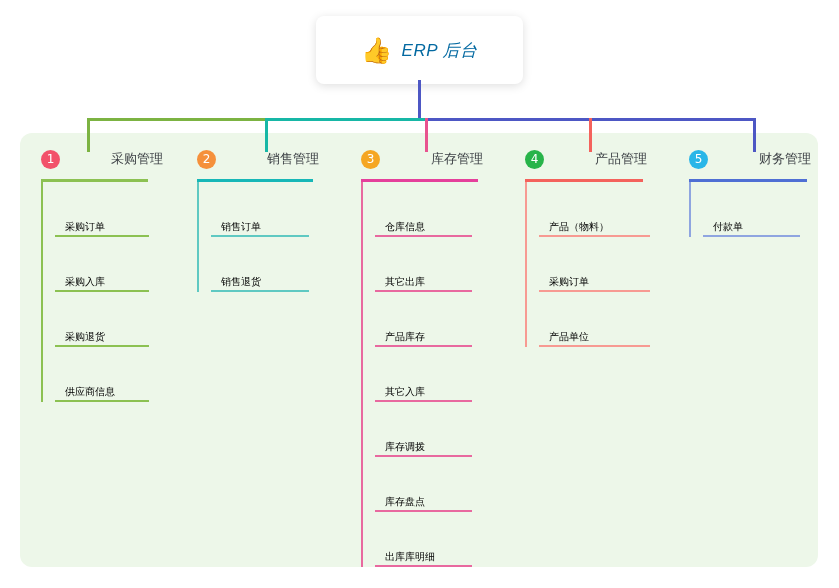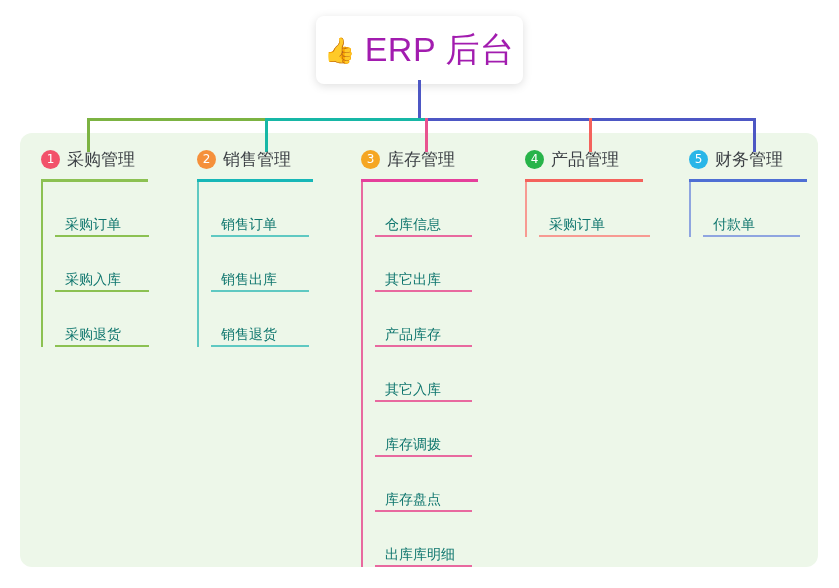--- a/index.html
+++ b/index.html
@@ -32,24 +32,25 @@
     display: flex;
     align-items: center;
     justify-content: center;
     gap: 9px;
   }
   .title-emoji {
     font-size: 25px;
     line-height: 1;
   }
   .title-text {
-    font-size: 34px;
-    color: #a21caf;
+    font-size: 17px;
+    color: #0369a1;
     letter-spacing: 0.5px;
     white-space: nowrap;
+    font-style: italic;
   }
 
   
   .panel {
     position: absolute;
     left: 20px;
     top: 133px;
     width: 798px;
     height: 434px;
     background: #edf7e9;
@@ -112,22 +113,23 @@
     height: 19px;
     border-radius: 50%;
     color: #ffffff;
     font-size: 12px;
     line-height: 19px;
     text-align: center;
     flex: none;
     font-family: "DejaVu Sans", sans-serif;
   }
   .col-title {
-    font-size: 17px;
+    font-size: 13px;
     color: #3b3f44;
+    margin-left: 44px;
   }
   .col-rule {
     height: 3px;
     margin-top: 7px;
   }
   .col-1 .col-rule { width: 107px; }
   .col-2 .col-rule { width: 116px; }
   .col-3 .col-rule { width: 117px; }
   .col-4 .col-rule { width: 118px; }
   .col-5 .col-rule { width: 118px; }
@@ -147,22 +149,22 @@
   }
   .leaf {
     position: relative;
     height: 55px;
     box-sizing: border-box;
     display: flex;
     align-items: flex-end;
     padding-bottom: 3px;
   }
   .leaf-text {
-    font-size: 14px;
-    color: #0f766e;
+    font-size: 10px;
+    color: #000000;
     padding-left: 10px;
     white-space: nowrap;
   }
   .leaf-rule {
     position: absolute;
     left: 0;
     bottom: 0;
     height: 2px;
   }
   .col-1 .leaf-rule { width: 94px; }
@@ -207,40 +209,40 @@
         <span class="leaf-rule" style="background: rgb(140, 193, 82);"></span>
       </div>
       <div class="leaf">
         <span class="leaf-text">采购入库</span>
         <span class="leaf-rule" style="background: rgb(140, 193, 82);"></span>
       </div>
       <div class="leaf">
         <span class="leaf-text">采购退货</span>
         <span class="leaf-rule" style="background: rgb(140, 193, 82);"></span>
       </div>
+      <div class="leaf">
+        <span class="leaf-text">供应商信息</span>
+        <span class="leaf-rule" style="background: rgb(140, 193, 82);"></span>
+      </div>
     </div>
   </div>
 
   <div class="column col-2">
     <div class="col-header">
       <span class="badge" style="background: rgb(245, 144, 59);">2</span>
       <span class="col-title">销售管理</span>
     </div>
     <div class="col-rule" style="background: rgb(23, 183, 183);"></div>
     <div class="branch">
       <div class="spine" style="background: rgb(95, 201, 194);"></div>
       <div class="leaf">
         <span class="leaf-text">销售订单</span>
         <span class="leaf-rule" style="background: rgb(95, 201, 194);"></span>
       </div>
       <div class="leaf">
-        <span class="leaf-text">销售出库</span>
-        <span class="leaf-rule" style="background: rgb(95, 201, 194);"></span>
-      </div>
-      <div class="leaf">
         <span class="leaf-text">销售退货</span>
         <span class="leaf-rule" style="background: rgb(95, 201, 194);"></span>
       </div>
     </div>
   </div>
 
   <div class="column col-3">
     <div class="col-header">
       <span class="badge" style="background: rgb(245, 166, 35);">3</span>
       <span class="col-title">库存管理</span>
@@ -281,23 +283,31 @@
 
   <div class="column col-4">
     <div class="col-header">
       <span class="badge" style="background: rgb(40, 180, 74);">4</span>
       <span class="col-title">产品管理</span>
     </div>
     <div class="col-rule" style="background: rgb(244, 98, 92);"></div>
     <div class="branch">
       <div class="spine" style="background: rgb(247, 154, 146);"></div>
       <div class="leaf">
+        <span class="leaf-text">产品（物料）</span>
+        <span class="leaf-rule" style="background: rgb(247, 154, 146);"></span>
+      </div>
+      <div class="leaf">
         <span class="leaf-text">采购订单</span>
         <span class="leaf-rule" style="background: rgb(247, 154, 146);"></span>
       </div>
+      <div class="leaf">
+        <span class="leaf-text">产品单位</span>
+        <span class="leaf-rule" style="background: rgb(247, 154, 146);"></span>
+      </div>
     </div>
   </div>
 
   <div class="column col-5">
     <div class="col-header">
       <span class="badge" style="background: rgb(41, 182, 232);">5</span>
       <span class="col-title">财务管理</span>
     </div>
     <div class="col-rule" style="background: rgb(79, 111, 212);"></div>
     <div class="branch">

